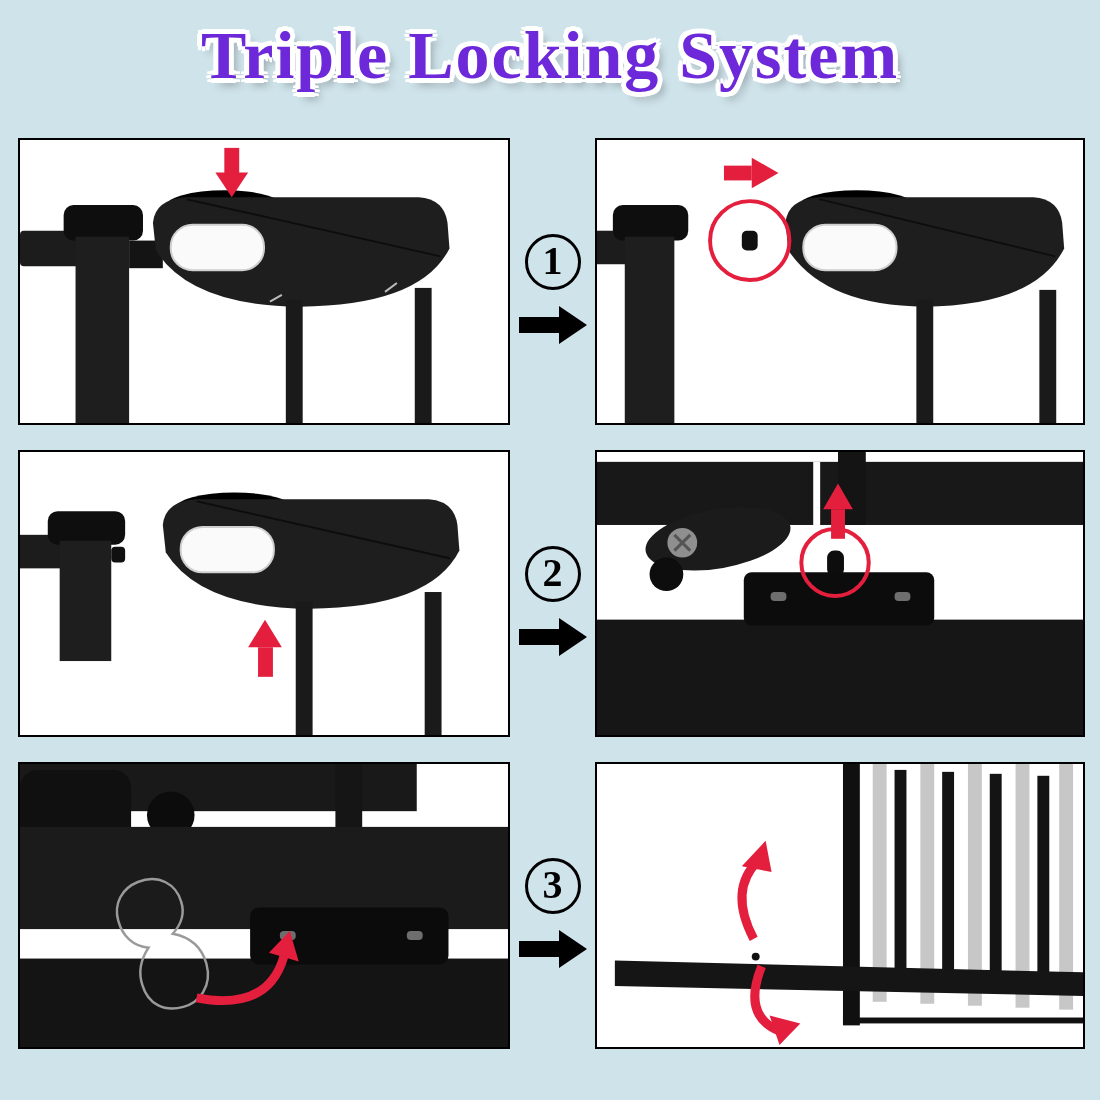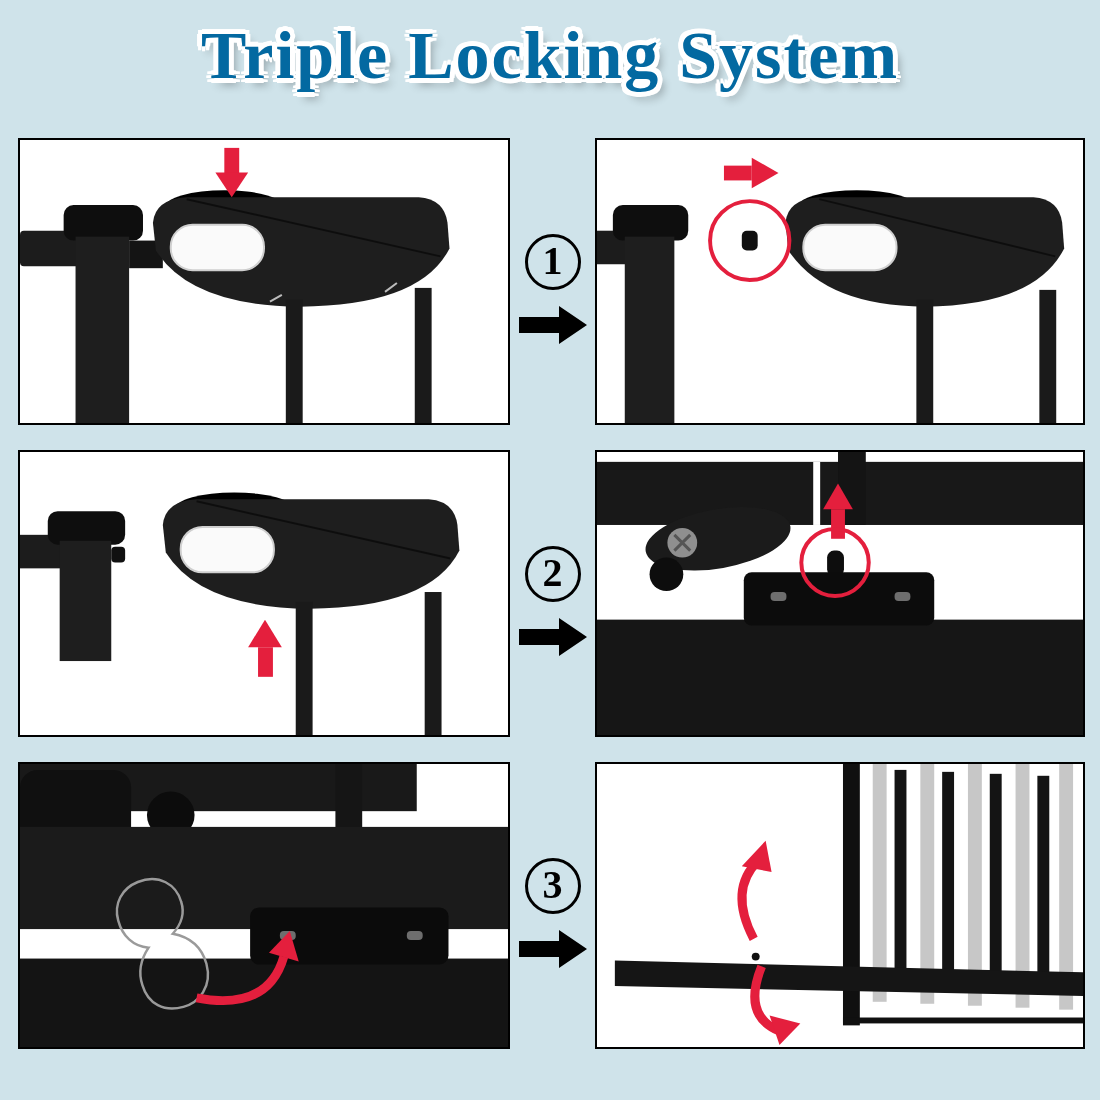--- a/index.html
+++ b/index.html
@@ -6,21 +6,21 @@
   .page{
     position:relative;
     width:1100px;height:1100px;
     background:#cfe3ea;
     font-family:"Liberation Serif", serif;
     overflow:hidden;
   }
   .title{
     position:absolute;top:16px;left:0;width:100%;
     margin:0;text-align:center;
-    font-size:68px;font-weight:bold;letter-spacing:2px;color:#0369a1;
+    font-size:68px;font-weight:bold;letter-spacing:2px;color:#6d28d9;
     text-shadow:
       -4px -4px 0 #fff, 4px -4px 0 #fff, -4px 4px 0 #fff, 4px 4px 0 #fff,
       -5px 0 0 #fff, 5px 0 0 #fff, 0 -5px 0 #fff, 0 5px 0 #fff,
       6px 7px 8px rgba(0,0,0,0.30);
   }
   .grid{position:absolute;top:138px;left:18px;width:1067px;}
   .row{display:flex;align-items:stretch;margin-bottom:25px;}
   .panel{
     background:#fff;border:2px solid #000;box-sizing:border-box;
   }

